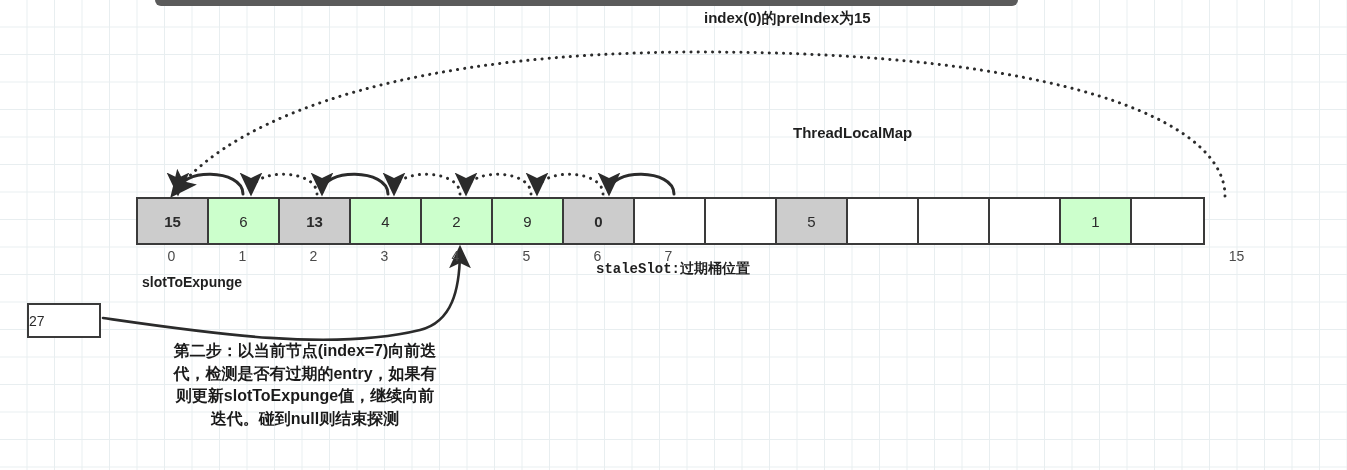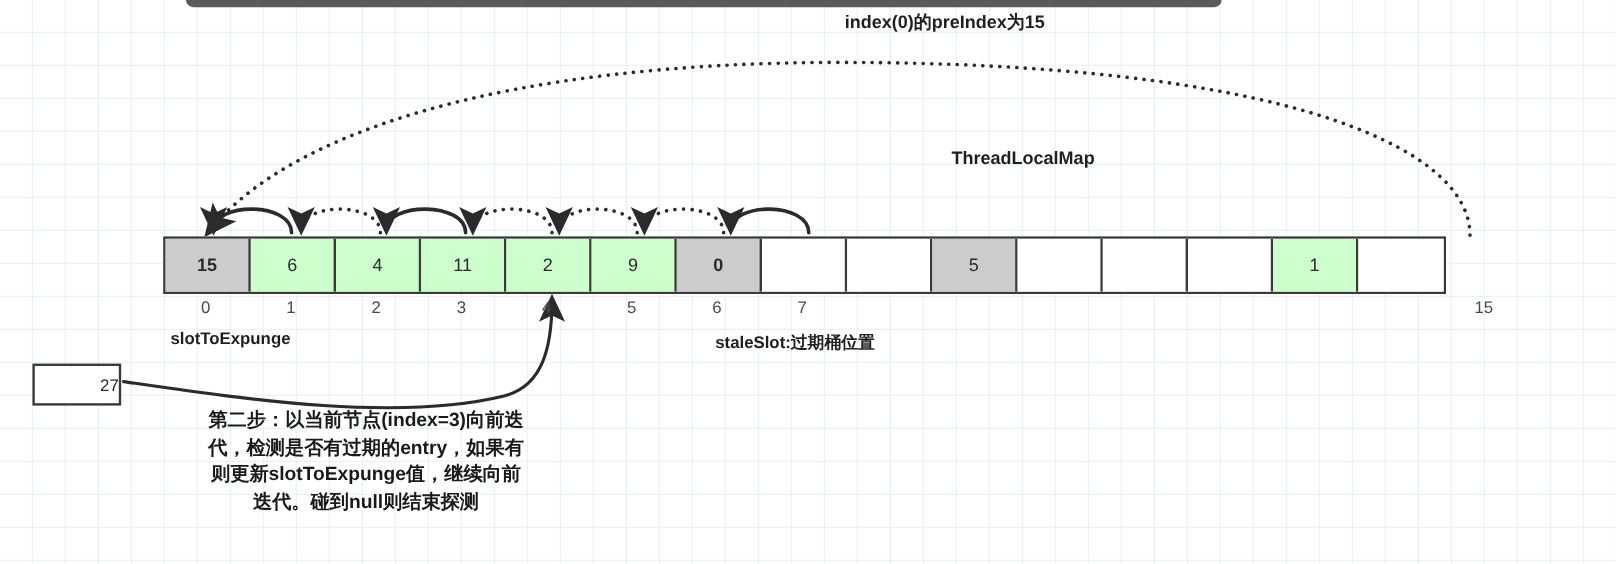--- a/index.html
+++ b/index.html
@@ -79,35 +79,35 @@
   .lbl {
     position: absolute;
     font-size: 14px;
     font-weight: bold;
     color: #1f1f1f;
     white-space: nowrap;
   }
   #lbl-preindex { left: 704px; top: 9px; font-size: 15px; text-align: center; }
   #lbl-tlm      { left: 793px; top: 124px; font-size: 15px; }
   #lbl-slot     { left: 118px; top: 274px; margin-left: 24px; }
-  #lbl-stale    { left: 596px; top: 277px; }
+  #lbl-stale    { left: 596px; top: 260px; font-family: Liberation Mono, monospace; }
 
   
   #value-box {
     position: absolute;
     left: 27px;
     top: 303px;
     width: 74px;
     height: 35px;
     border: 2px solid #3a3a3a;
     box-sizing: border-box;
     background: #ffffff;
     display: flex;
     align-items: center;
-    justify-content: flex-end;
+    justify-content: flex-start;
     font-size: 14px;
     color: #2b2b2b;
   }
 
   
   #caption {
     position: absolute;
     left: 120px;
     top: 340px;
     width: 370px;
@@ -164,25 +164,25 @@
 
 <div class="lbl" id="lbl-tlm">ThreadLocalMap</div>
 
 <div id="array">
     <div class="cell gray">
       <span>15</span>
     </div>
     <div class="cell green">
       <span>6</span>
     </div>
+    <div class="cell gray">
+      <span>13</span>
+    </div>
     <div class="cell green">
       <span>4</span>
-    </div>
-    <div class="cell green">
-      <span>11</span>
     </div>
     <div class="cell green">
       <span>2</span>
     </div>
     <div class="cell green">
       <span>9</span>
     </div>
     <div class="cell gray">
       <span>0</span>
     </div>
@@ -213,21 +213,21 @@
   </div>
 
 <div class="lbl" id="lbl-slot">slotToExpunge</div>
 
 <div class="lbl" id="lbl-stale">staleSlot:过期桶位置</div>
 
 <div id="value-box">
   <span>27</span>
 </div>
 
-<div id="caption">第二步：以当前节点(index=3)向前迭
+<div id="caption">第二步：以当前节点(index=7)向前迭
 代，检测是否有过期的entry，如果有
 则更新slotToExpunge值，继续向前
 迭代。碰到null则结束探测</div>
 
 <div class="idx" style="left: 136px;">0</div>
 <div class="idx" style="left: 207px;">1</div>
 <div class="idx" style="left: 278px;">2</div>
 <div class="idx" style="left: 349px;">3</div>
 <div class="idx" style="left: 420px;">4</div>
 <div class="idx" style="left: 491px;">5</div>

